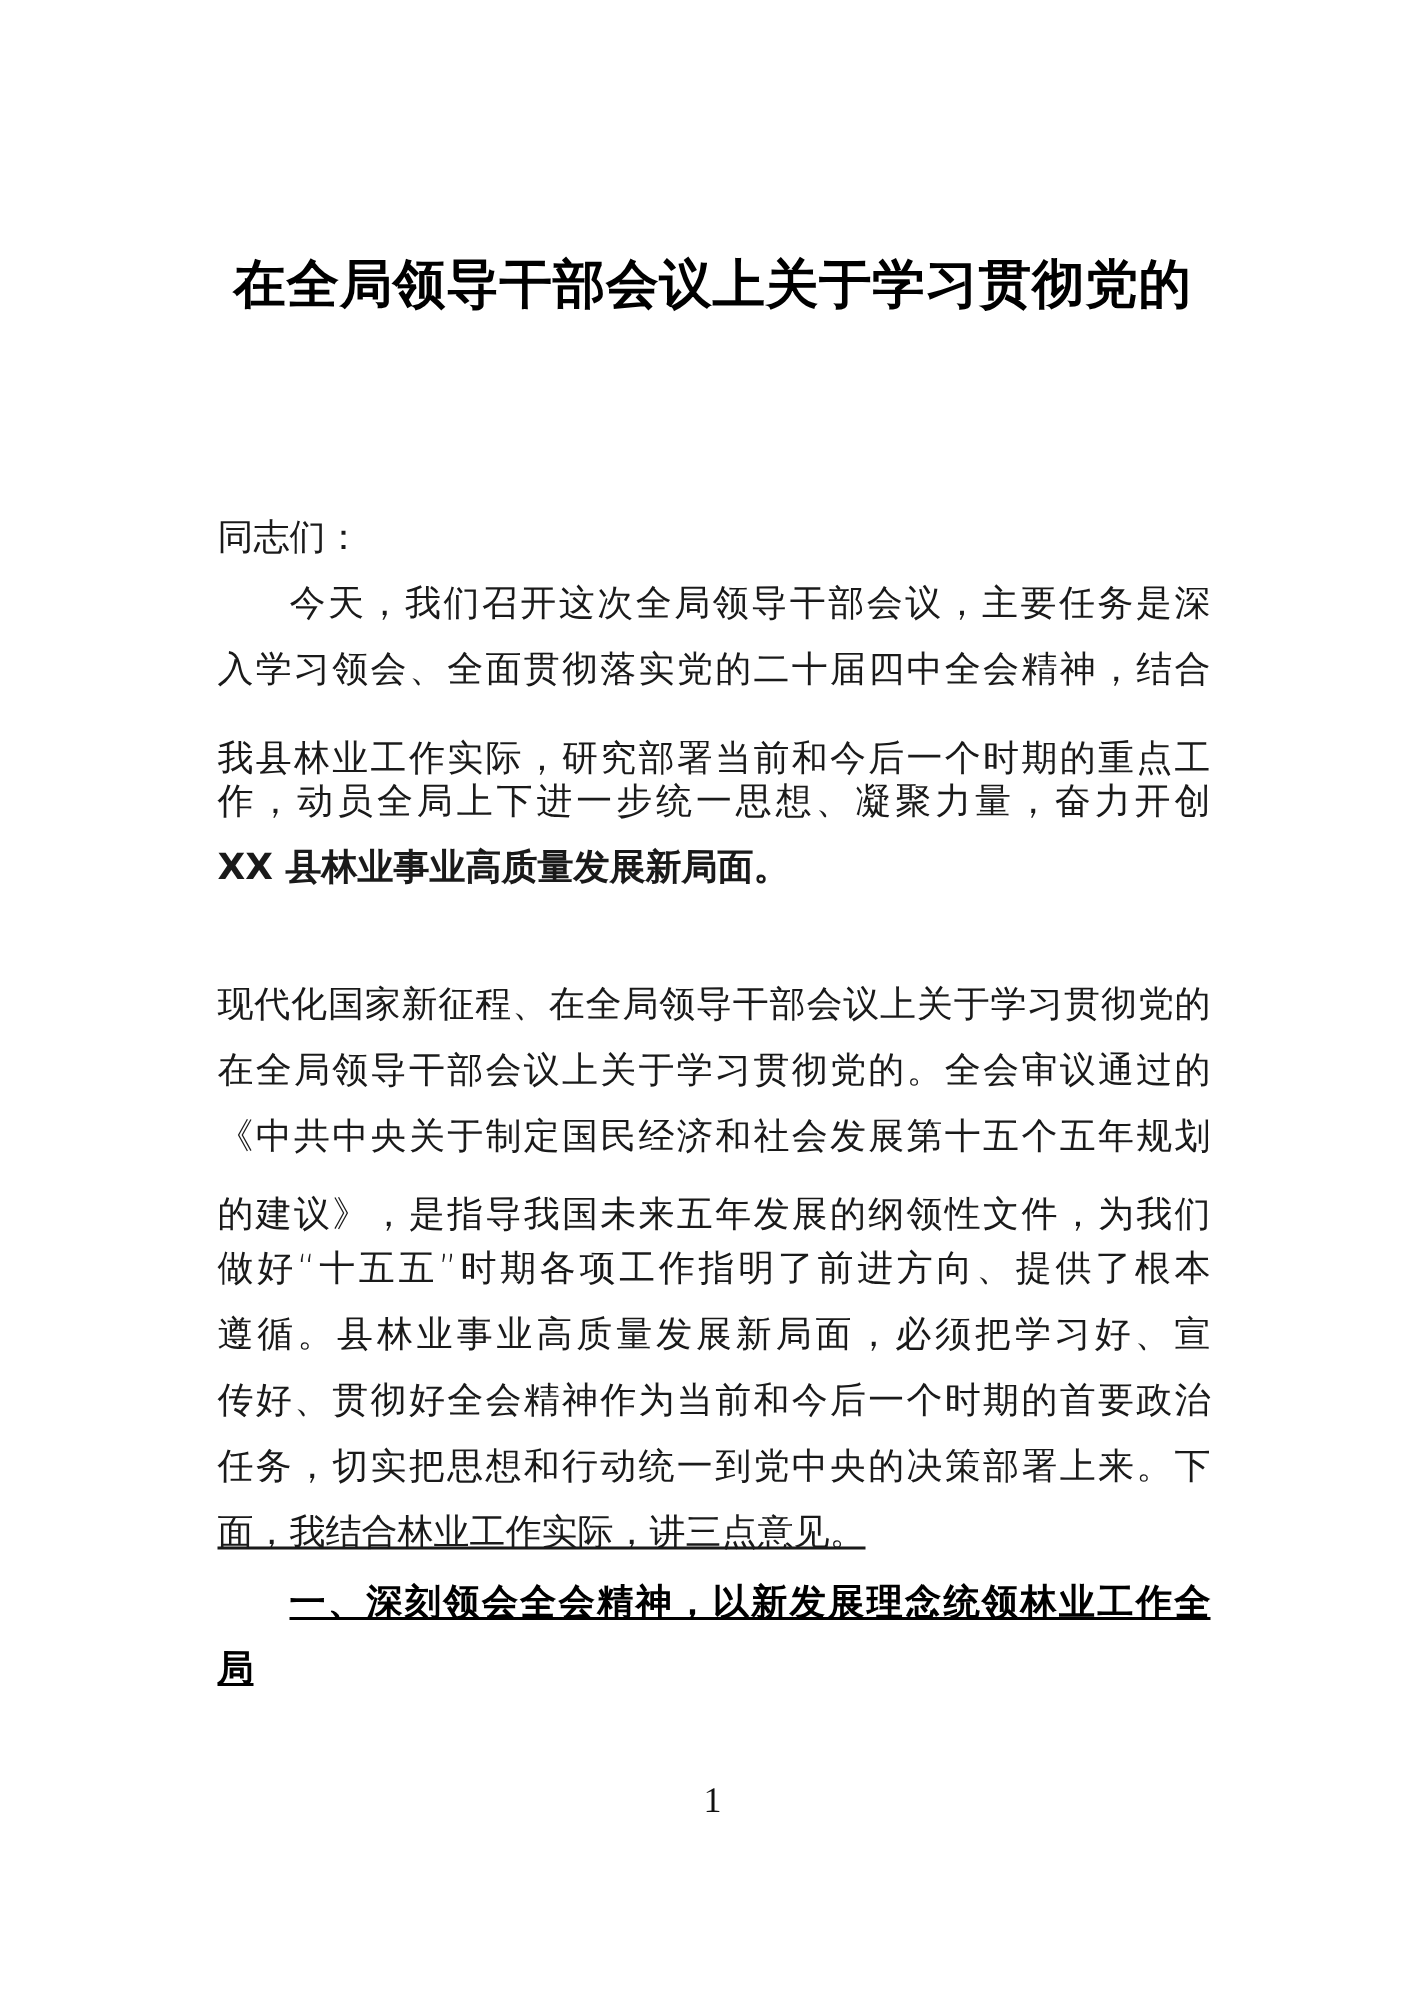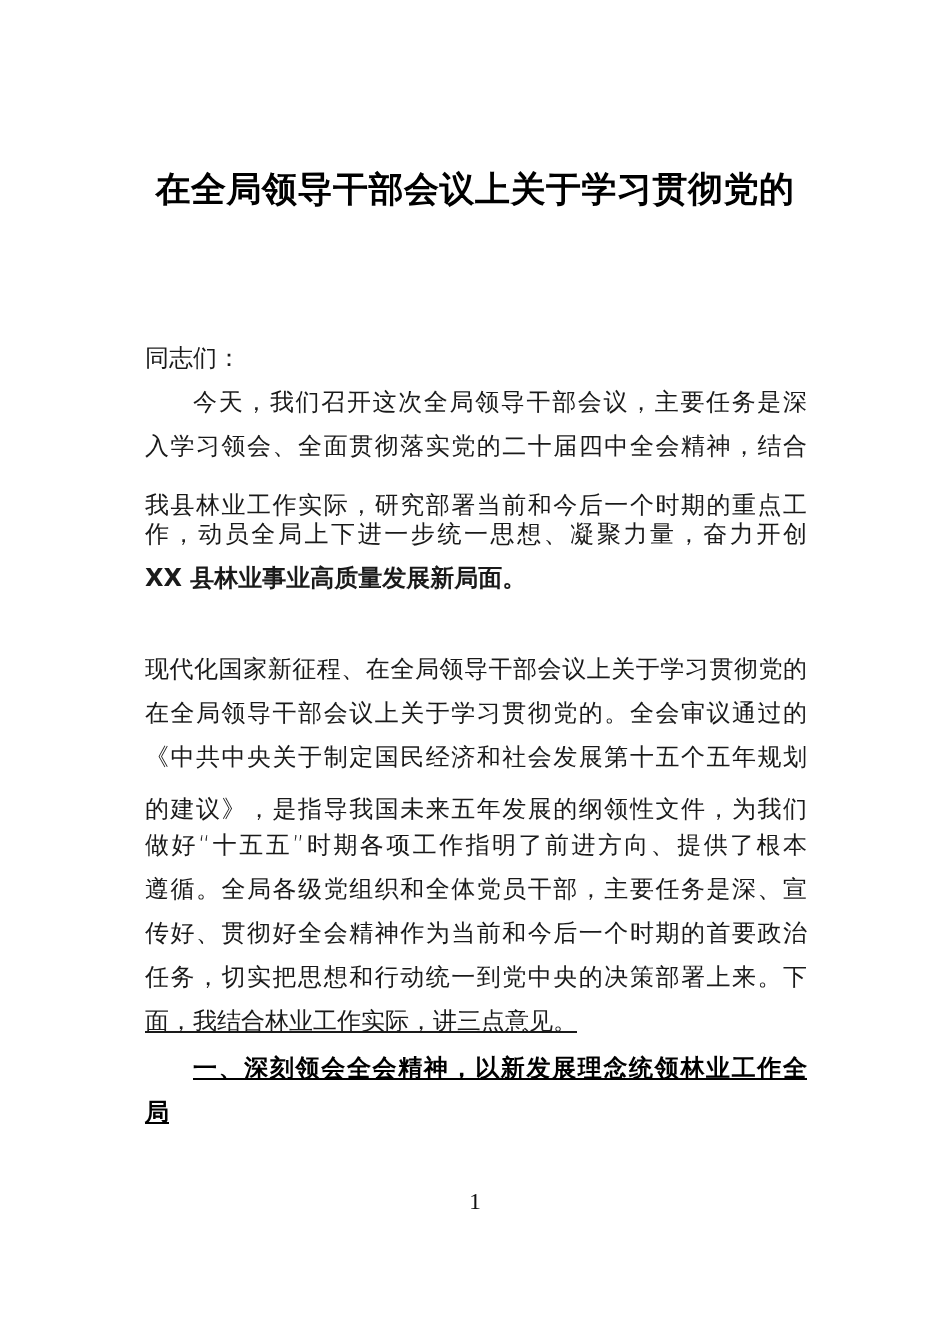--- a/index.html
+++ b/index.html
@@ -82,21 +82,21 @@
   <div class="line" style="top:431px;">入学习领会、全面贯彻落实党的二十届四中全会精神，结合</div>
   <div class="line" style="top:490px;">我县林业工作实际，研究部署当前和今后一个时期的重点工</div>
   <div class="line" style="top:519px;">作，动员全局上下进一步统一思想、凝聚力量，奋力开创</div>
   <div class="line last" style="top:563px;font-weight:bold;">XX 县林业事业高质量发展新局面。</div>
 
   <div class="line" style="top:654px;">现代化国家新征程、在全局领导干部会议上关于学习贯彻党的</div>
   <div class="line" style="top:698px;">在全局领导干部会议上关于学习贯彻党的。全会审议通过的</div>
   <div class="line" style="top:742px;">《中共中央关于制定国民经济和社会发展第十五个五年规划</div>
   <div class="line" style="top:794px;">的建议》，是指导我国未来五年发展的纲领性文件，为我们</div>
   <div class="line" style="top:830px;">做好“十五五”时期各项工作指明了前进方向、提供了根本</div>
-  <div class="line" style="top:874px;">遵循。全局各级党组织和全体党员干部，主要任务是深、宣</div>
+  <div class="line" style="top:874px;">遵循。县林业事业高质量发展新局面，必须把学习好、宣</div>
   <div class="line" style="top:918px;">传好、贯彻好全会精神作为当前和今后一个时期的首要政治</div>
   <div class="line" style="top:962px;">任务，切实把思想和行动统一到党中央的决策部署上来。下</div>
   <div class="line last" style="top:1006px;text-decoration:underline;">面，我结合林业工作实际，讲三点意见。</div>
 
   <div class="line indent heading" style="top:1053px;">一、深刻领会全会精神，以新发展理念统领林业工作全</div>
   <div class="line heading last" style="top:1097px;">局</div>
 
   <div class="page-number">1</div>
 </div>
 

